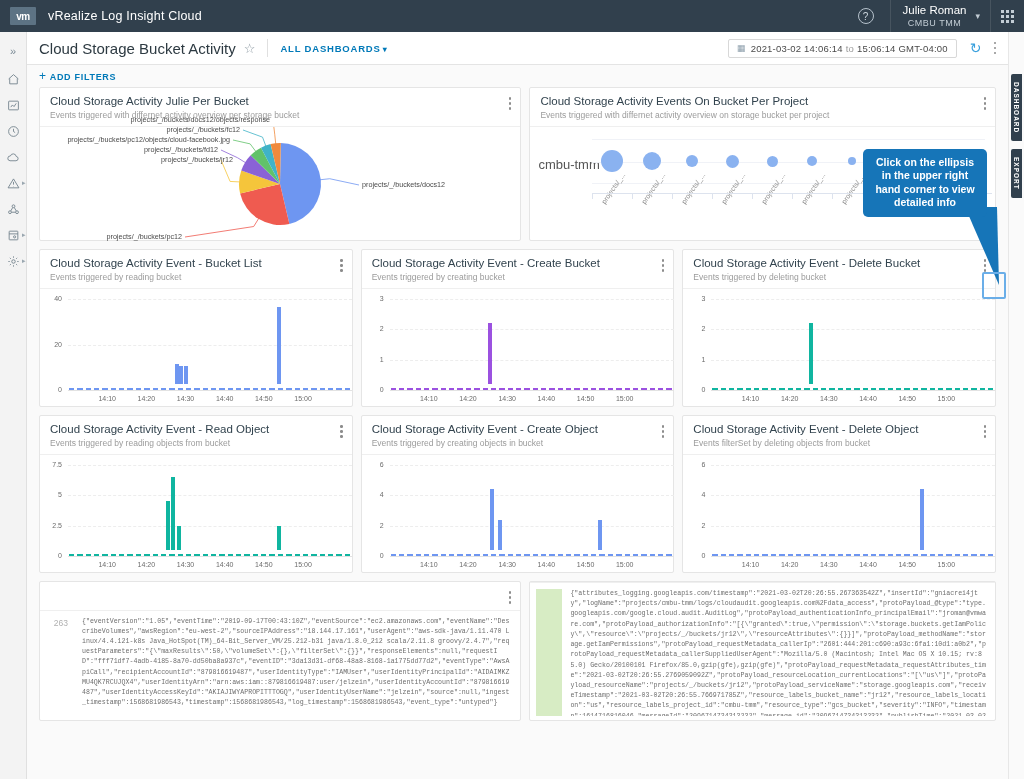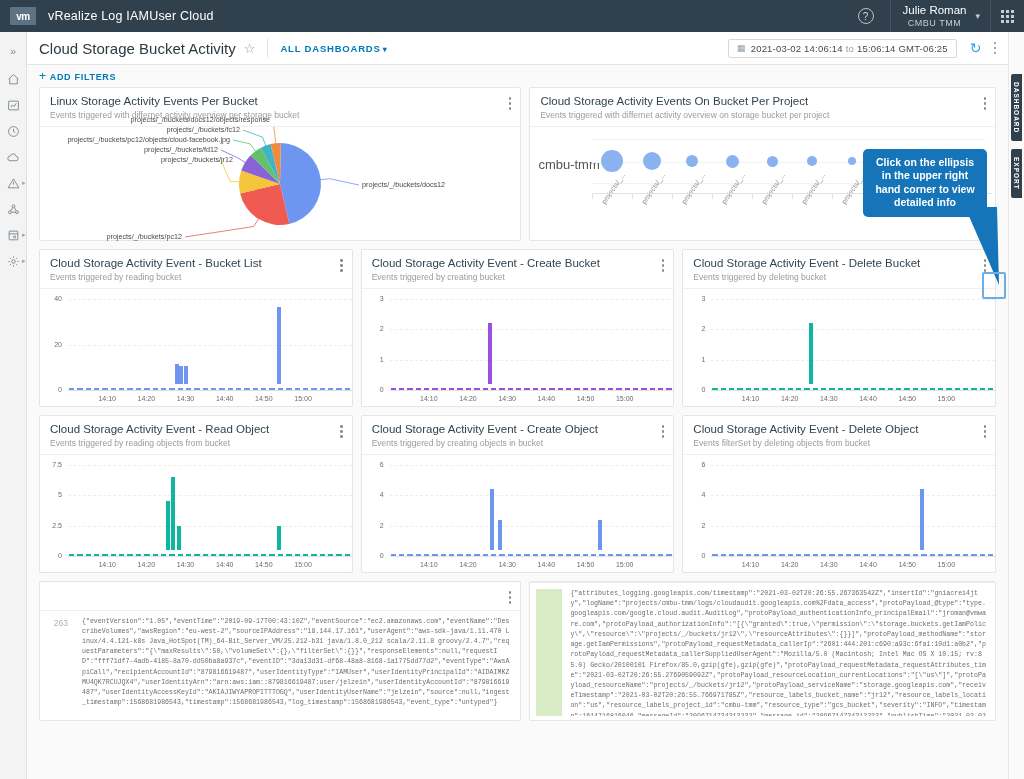--- a/index.html
+++ b/index.html
@@ -168,21 +168,21 @@
   }
   #kebab-highlight {
     position:absolute; border:2px solid #6aaee8; border-radius:2px; z-index:41;
   }
 </style>
 </head>
 <body>
 
 <div id="topbar">
   <div id="vm-logo">vm</div>
-  <div id="product-name">vRealize Log IAMUser Cloud</div>
+  <div id="product-name">vRealize Log Insight Cloud</div>
   <div id="topbar-right">
     <div class="help-circle">?</div>
     <div id="user-block">
       <div id="user-names">
         <div id="user-name">Julie Roman</div>
         <div id="user-org">CMBU TMM</div>
       </div>
       <div id="user-caret">▾</div>
     </div>
     <div id="grid-icon">
@@ -269,21 +269,21 @@
       <div id="star-icon">☆</div>
       <div id="hdr-divider"></div>
       <div id="all-dash">
         <span>ALL DASHBOARDS</span><span class="c">▾</span>
       </div>
       <div id="dash-header-right">
         <div id="time-range">
           <span id="cal-icon">▦</span>
           <span>2021-03-02 14:06:14</span>
           <span id="time-to">to</span>
-          <span>15:06:14 GMT-06:25</span>
+          <span>15:06:14 GMT-04:00</span>
         </div>
         <div id="refresh-icon">↻</div>
         <div id="hdr-kebab" class="kebab">
             <i></i>
             <i></i>
             <i></i>
           </div>
       </div>
     </div>
 
@@ -293,21 +293,21 @@
       </div>
     </div>
 
     <div id="panels">
 
       <div class="prow" style="height:154px;">
 
         <div class="panel" style="width:490px;">
           <div class="panel-head">
             <div class="panel-titles">
-              <div class="panel-title">Linux Storage Activity Events Per Bucket</div>
+              <div class="panel-title">Cloud Storage Activity Julie Per Bucket</div>
               <div class="panel-sub">Events triggered with differnet activity overview per storage bucket</div>
             </div>
             <div class="kebab">
                 <i></i>
                 <i></i>
                 <i></i>
               </div>
           </div>
           <div class="panel-body">
             <div class="pie-wrap" id="pie-wrap">

